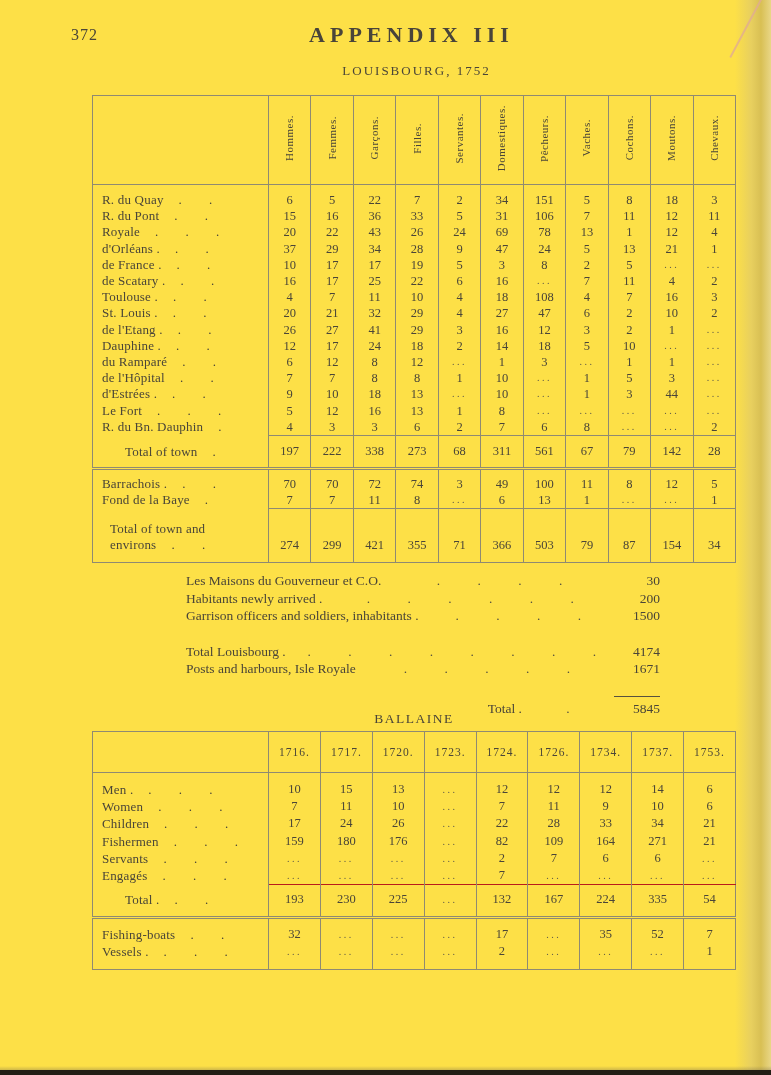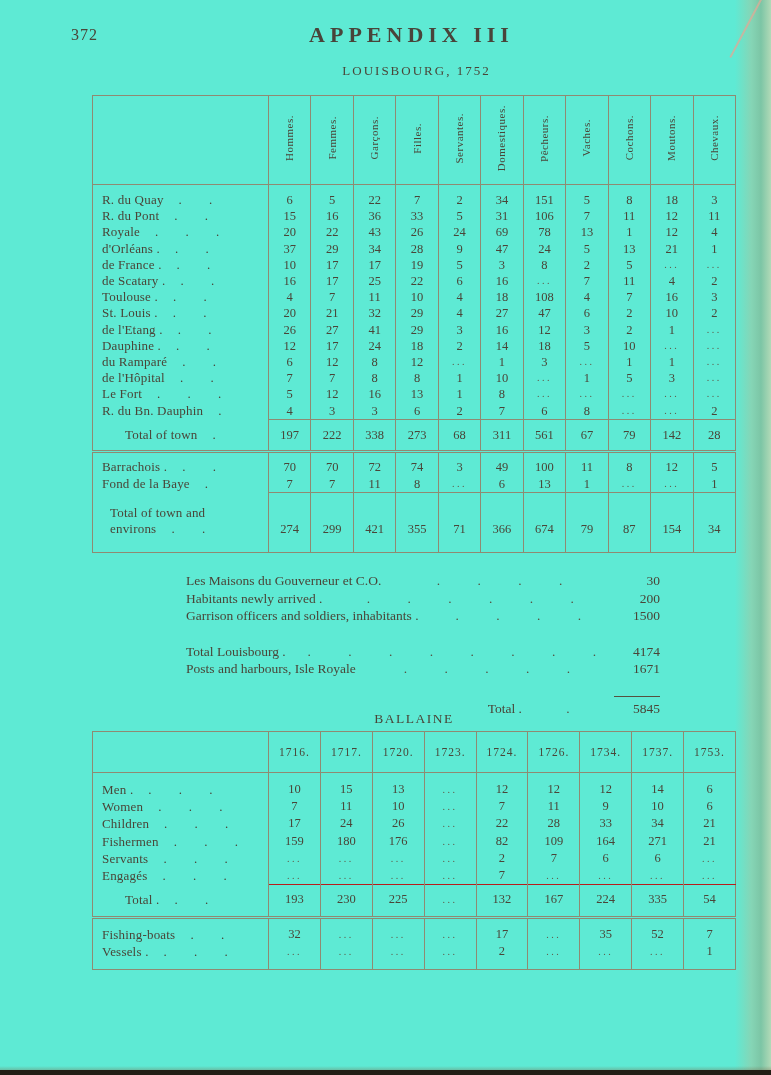--- a/index.html
+++ b/index.html
@@ -3,21 +3,21 @@
 <meta charset="utf-8">
 <style>
   html,body{margin:0;padding:0;}
   body{
     width:771px;height:1075px;overflow:hidden;
     background:#e8e3c9;
     font-family:"Liberation Serif","DejaVu Serif",serif;
   }
   .scan{
     position:relative;width:771px;height:1075px;
-    background:#5eead4;
+    background:#fde047;
     color:#4a4538;
   }
   
   .right-shade{
     position:absolute;top:0;right:0;width:36px;height:100%;
     background:linear-gradient(to right, rgba(197,180,133,0) 0%, rgba(197,180,133,.38) 45%, rgba(166,147,101,.42) 72%, rgba(222,209,168,.65) 100%);
     pointer-events:none;
   }
   .bottom-strip{
     position:absolute;left:0;bottom:0;width:100%;height:5px;
@@ -62,21 +62,21 @@
   .vtext{
     display:inline-block;writing-mode:vertical-rl;transform:rotate(180deg);
     font-size:11px;letter-spacing:.5px;line-height:1;
   }
   .t1 tbody.streets tr{line-height:16.2px;}
   .t1 tbody.streets tr:first-child th,.t1 tbody.streets tr:first-child td{padding-top:7px;}
   .t1 tbody.tot th,.t1 tbody.tot td{border-bottom:3px double #8f8a72;padding-top:8px;padding-bottom:7px;}
   .t1 tbody.tot td{border-top:1px solid #8f8a72;}
   .t1 tbody.env tr{line-height:16.2px;}
   .t1 tbody.env tr:first-child th,.t1 tbody.env tr:first-child td{padding-top:6px;}
-  .t1 tbody.envtot th,.t1 tbody.envtot td{vertical-align:bottom;padding-top:13px;padding-bottom:15px;}
+  .t1 tbody.envtot th,.t1 tbody.envtot td{vertical-align:bottom;padding-top:13px;padding-bottom:9px;}
   .t1 tbody.envtot td{border-top:1px solid #8f8a72;}
   .t1 tbody.envtot th.lbl{white-space:normal;line-height:16px;padding-left:17px;padding-right:14px;}
   th.ind{padding-left:32px;}
   
   .t2 thead th{border-bottom:1px solid #8f8a72;height:40px;vertical-align:middle;text-align:center;font-size:11.5px;letter-spacing:1px;}
   .t2 tbody.main tr{line-height:17.2px;}
   .t2 tbody.main tr:first-child th,.t2 tbody.main tr:first-child td{padding-top:8px;}
   .t2 tbody.tot2 th,.t2 tbody.tot2 td{border-bottom:3px double #8f8a72;padding-top:7px;padding-bottom:8px;}
   .t2 tbody.tot2 td{border-top:1px solid #b91c1c;}
   .t2 tbody.boats tr{line-height:17.2px;}
@@ -304,20 +304,34 @@
           <td class="num">8</td>
           <td class="num">1</td>
           <td class="num">10</td>
           <td class="nil">...</td>
           <td class="num">1</td>
           <td class="num">5</td>
           <td class="num">3</td>
           <td class="nil">...</td>
         </tr>
         <tr>
+          <th class="lbl"><span class="lab">d'Estrées .</span><span class="ldots">. .</span></th>
+          <td class="num">9</td>
+          <td class="num">10</td>
+          <td class="num">18</td>
+          <td class="num">13</td>
+          <td class="nil">...</td>
+          <td class="num">10</td>
+          <td class="nil">...</td>
+          <td class="num">1</td>
+          <td class="num">3</td>
+          <td class="num">44</td>
+          <td class="nil">...</td>
+        </tr>
+        <tr>
           <th class="lbl"><span class="lab">Le Fort</span><span class="ldots">. . .</span></th>
           <td class="num">5</td>
           <td class="num">12</td>
           <td class="num">16</td>
           <td class="num">13</td>
           <td class="num">1</td>
           <td class="num">8</td>
           <td class="nil">...</td>
           <td class="nil">...</td>
           <td class="nil">...</td>
@@ -387,21 +401,21 @@
       </tbody>
       <tbody class="envtot">
         <tr>
           <th class="lbl"><span class="lab">Total of town and environs</span><span class="ldots">. .</span></th>
           <td class="num">274</td>
           <td class="num">299</td>
           <td class="num">421</td>
           <td class="num">355</td>
           <td class="num">71</td>
           <td class="num">366</td>
-          <td class="num">674</td>
+          <td class="num">503</td>
           <td class="num">79</td>
           <td class="num">87</td>
           <td class="num">154</td>
           <td class="num">34</td>
         </tr>
       </tbody>
     </table>
 
   <div class="summary" id="summary">
       <div class="sgroup">

